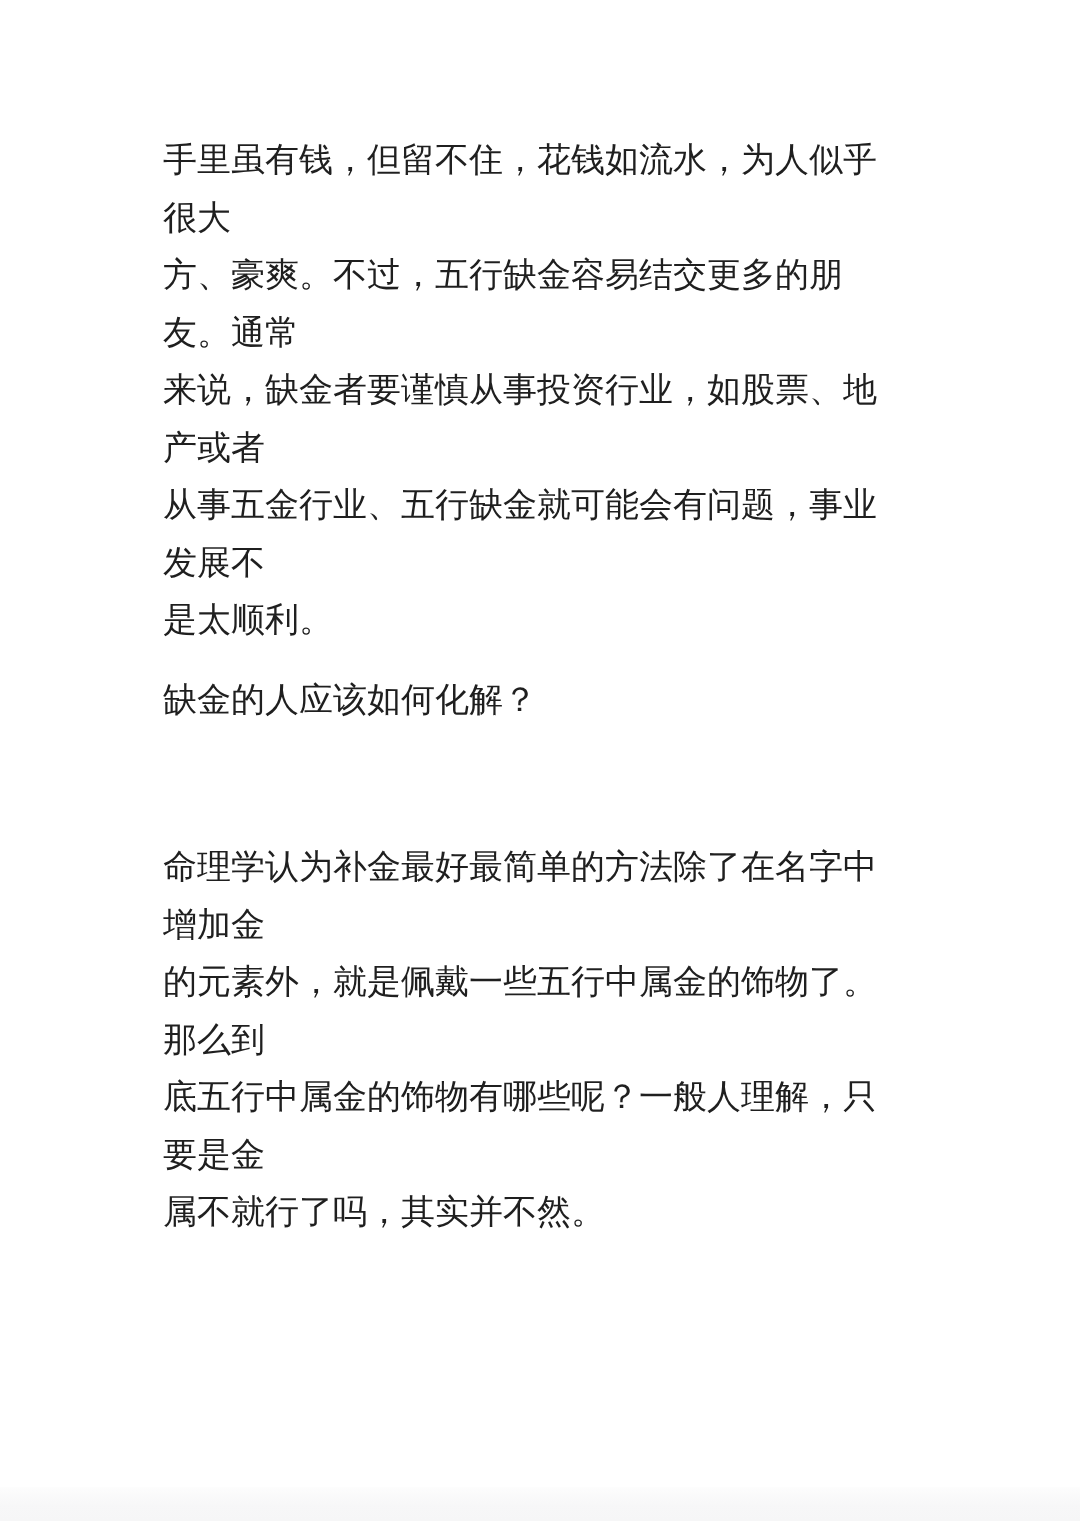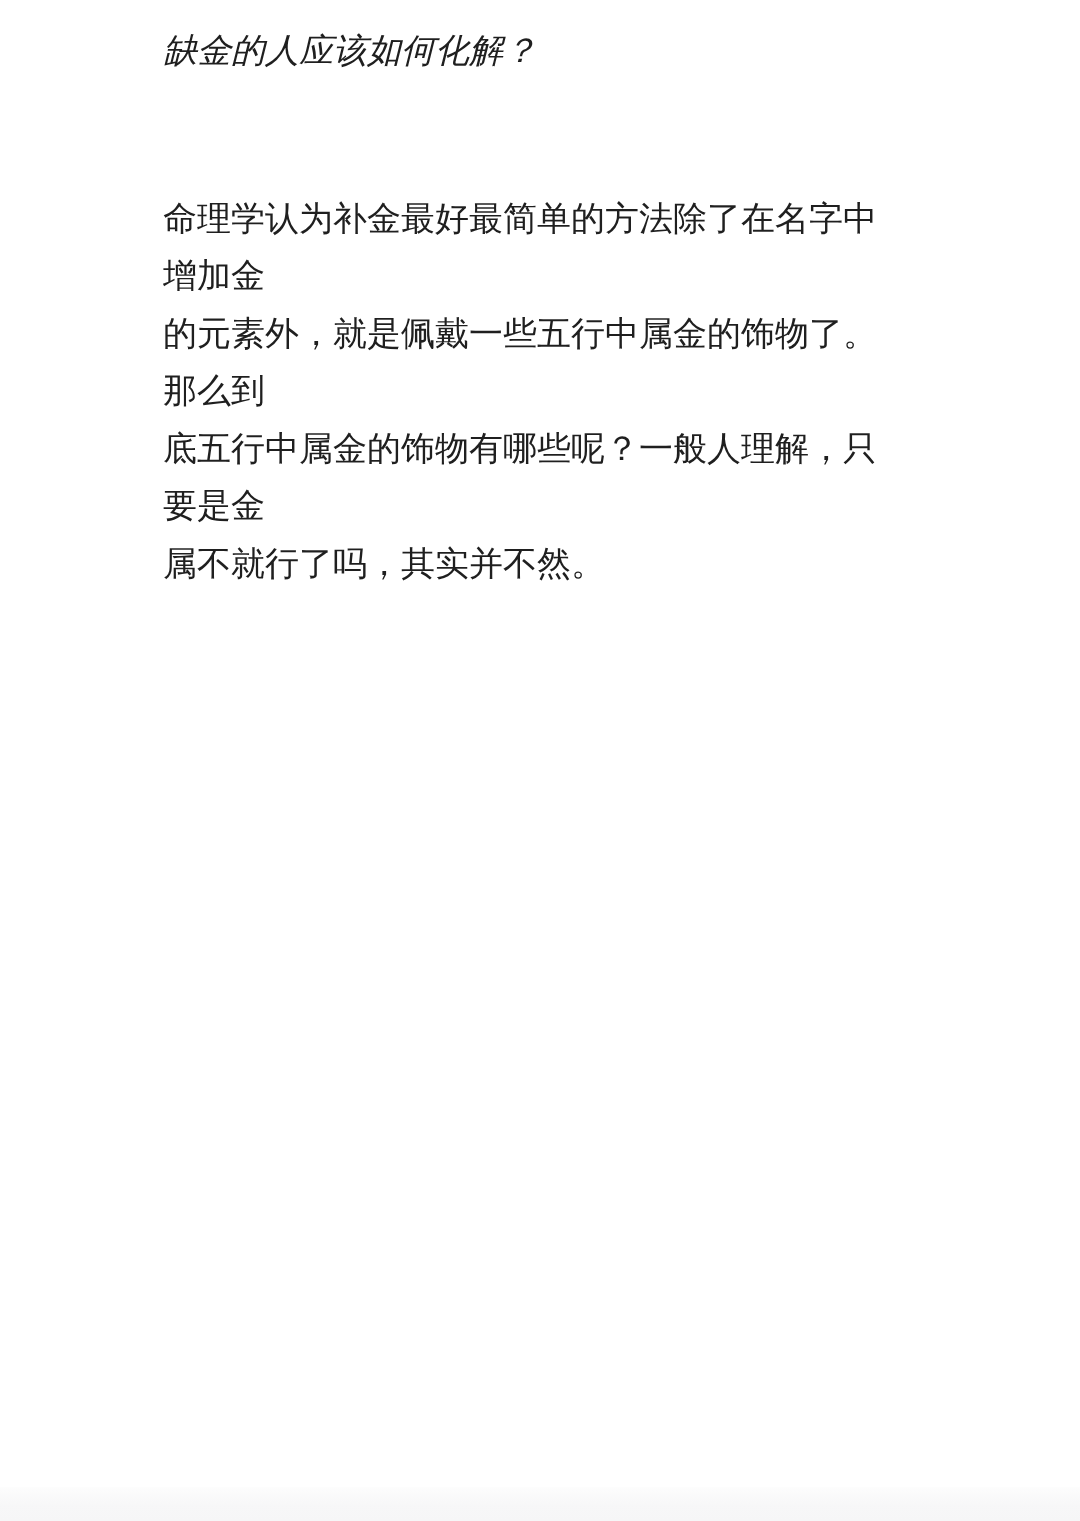--- a/index.html
+++ b/index.html
@@ -27,37 +27,41 @@
     color: #1f1f1f;
     white-space: pre-line;
     text-align: left;
     font-weight: 400;
   }
   .para.first {
     margin-top: 131px;
   }
   .para.question {
     margin-top: 22px;
-    font-style: italic;
   }
   .para.gap-a { margin-top: 102px; }
   .para.gap-b { margin-top: 110px; }
   .bottom-band {
     position: absolute;
     left: 0;
     top: 1487px;
     width: 1080px;
     height: 34px;
     background: linear-gradient(180deg, #fdfdfd 0%, #f7f7f8 55%, #f6f6f7 100%);
   }
 </style>
 </head>
 <body>
 
 <main class="article">
+  <p class="para first">手里虽有钱，但留不住，花钱如流水，为人似乎很大
+方、豪爽。不过，五行缺金容易结交更多的朋友。通常
+来说，缺金者要谨慎从事投资行业，如股票、地产或者
+从事五金行业、五行缺金就可能会有问题，事业发展不
+是太顺利。</p>
 
   <p class="para question">缺金的人应该如何化解？</p>
 
 
   <p class="para gap-b">命理学认为补金最好最简单的方法除了在名字中增加金
 的元素外，就是佩戴一些五行中属金的饰物了。那么到
 底五行中属金的饰物有哪些呢？一般人理解，只要是金
 属不就行了吗，其实并不然。</p>
 
 </main>

